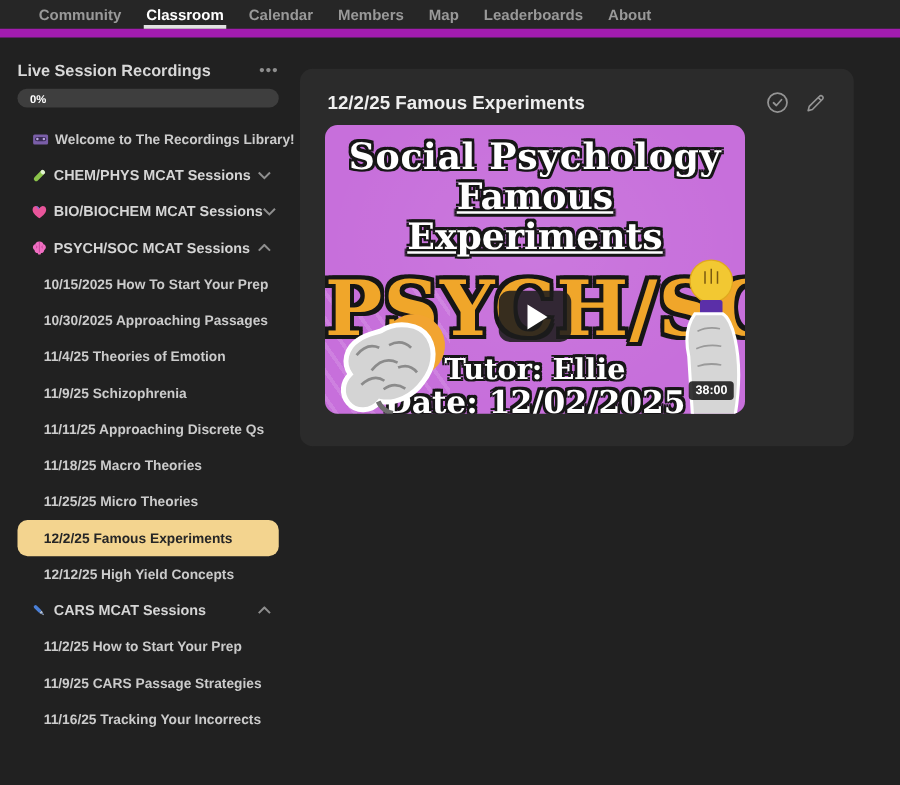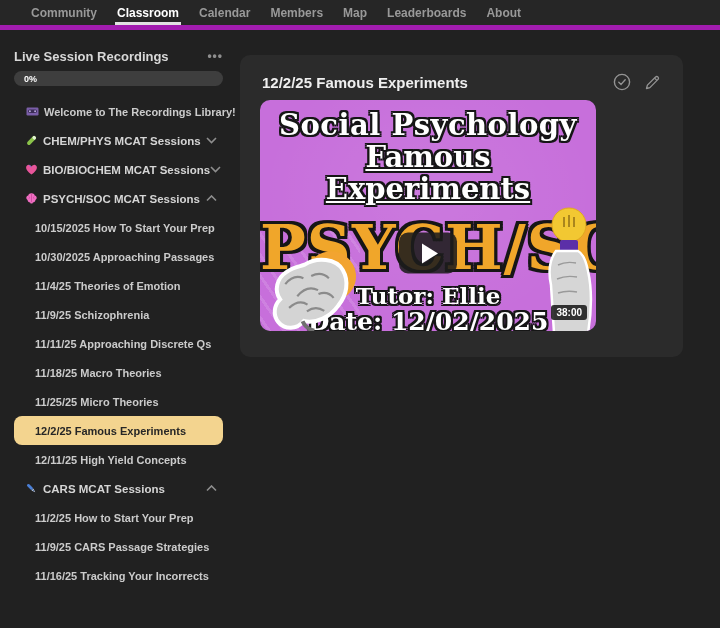--- a/index.html
+++ b/index.html
@@ -2,21 +2,21 @@
 <html><head>
 <meta charset="utf-8">
 <style>
   * { margin:0; padding:0; box-sizing:border-box; }
   html,body { width:720px; height:628px; overflow:hidden; background:#212121;
               font-family:"Liberation Sans", sans-serif; }
   .app { position:relative; width:720px; height:628px; background:#212121; }
 
   
   nav { position:absolute; top:0; left:0; width:720px; height:30px; background:#262626;
-        display:flex; align-items:stretch; padding-left:21px; border-bottom:5px solid #a21caf; }
+        display:flex; align-items:stretch; padding-left:21px; border-bottom:7px solid #a21caf; }
   .nav-item { display:flex; align-items:center; padding:0 10px; font-size:12px; font-weight:700;
               color:#999; cursor:pointer; position:relative; }
   .nav-item.active { color:#fff; }
   .nav-item.active::after { content:""; position:absolute; left:8px; right:8px; bottom:0;
               height:3px; background:#e2e2e2; }
 
   
   aside { position:absolute; left:14px; top:48px; width:209px; }
   .sb-head { display:flex; align-items:center; justify-content:space-between; height:16px; }
   .sb-title { font-size:13px; font-weight:700; color:#d8d8d8; }
@@ -183,21 +183,21 @@
       <div class="row item">
         <span class="row-label">11/18/25 Macro Theories</span>
       </div>
       <div class="row item">
         <span class="row-label">11/25/25 Micro Theories</span>
       </div>
       <div class="row item sel">
         <span class="row-label">12/2/25 Famous Experiments</span>
       </div>
       <div class="row item">
-        <span class="row-label">12/11/25 High Yield Concepts</span>
+        <span class="row-label">12/12/25 High Yield Concepts</span>
       </div>
 
       <div class="row section">
         <span class="icon">
           <svg width="13" height="13" viewBox="0 0 13 13">
               <g transform="rotate(-45 6.5 6.5)">
                 <rect x="5.1" y="0.8" width="2.8" height="7" rx="1.2" fill="#4a7fd6"></rect>
                 <path d="M5.1 7.8 h2.8 l-1.4 4 Z" fill="#b9c6da"></path>
                 <circle cx="6.5" cy="9.6" r="0.55" fill="#2c4f8a"></circle>
               </g>

